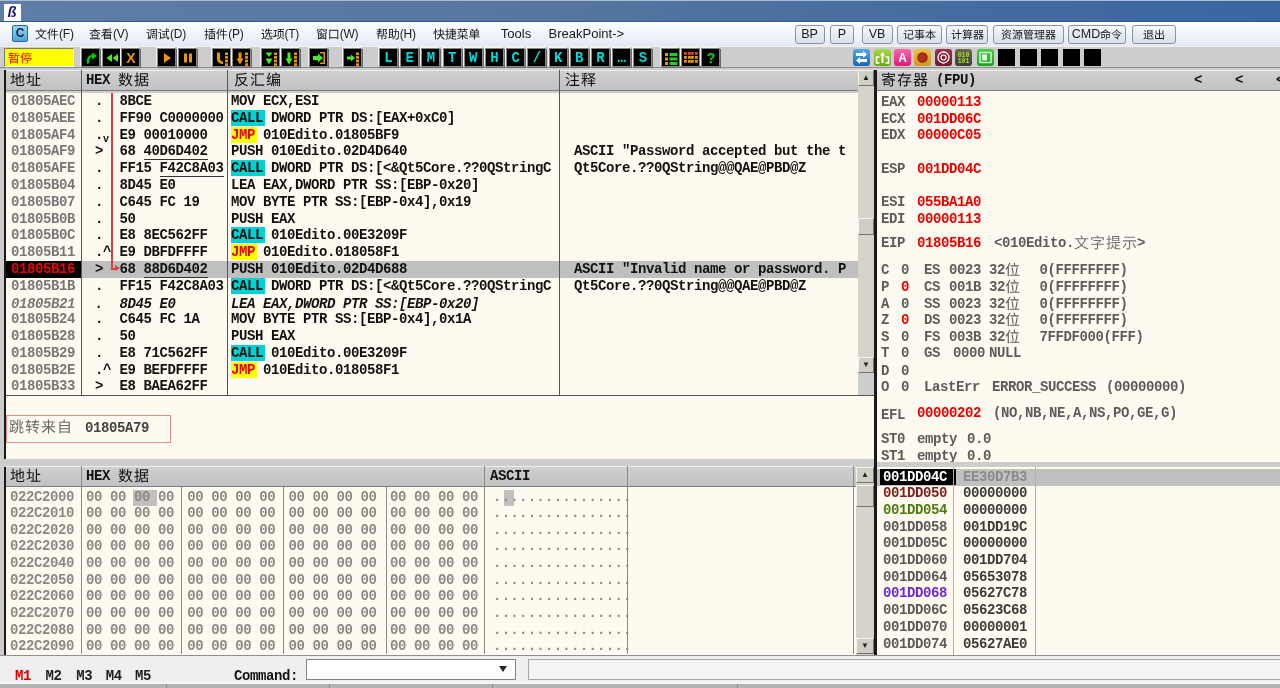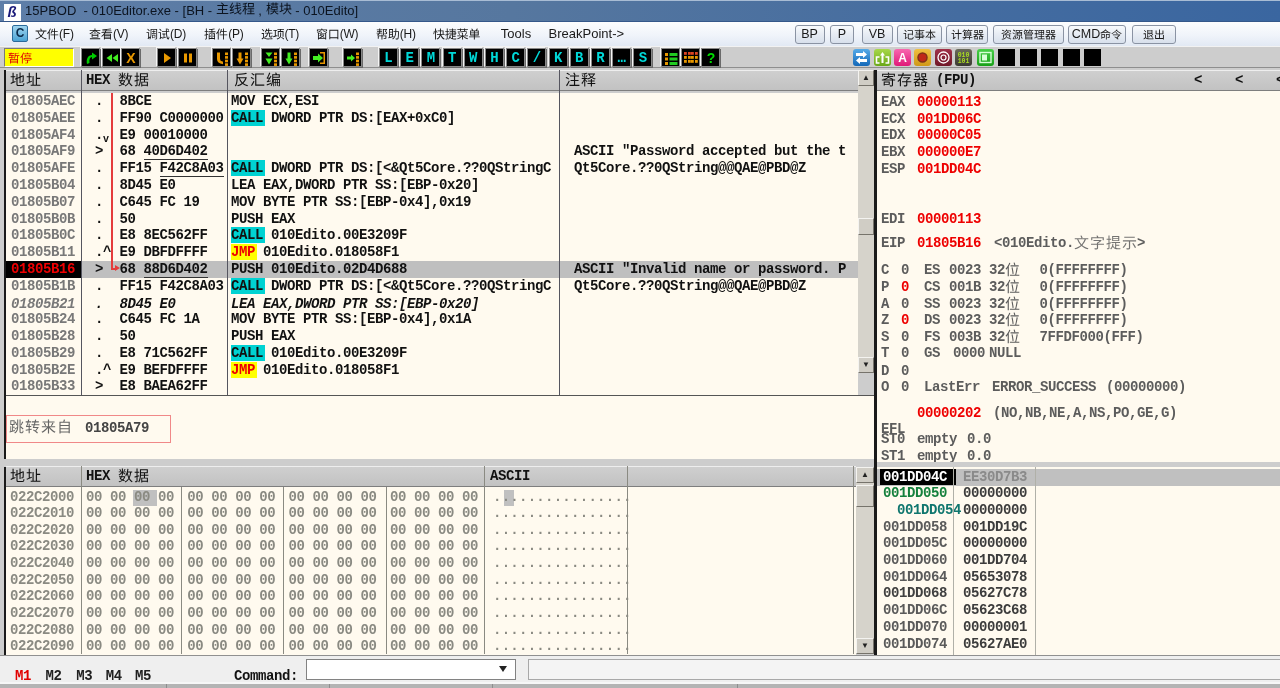--- a/index.html
+++ b/index.html
@@ -79,28 +79,20 @@
 <path id="g51" d="M756 251C733 312 690 398 655 452L719 474C754 424 798 345 834 275ZM185 280C224 340 263 421 276 472L347 444C333 393 292 314 252 256ZM460 40V161H104V232H460V484H57V556H409C317 678 169 795 34 854C52 869 76 898 88 916C220 850 363 730 460 598V959H539V595C636 729 780 853 914 919C927 900 950 872 968 857C832 797 683 678 591 556H945V484H539V232H903V161H539V40Z"></path>
 <path id="g52" d="M239 469H774V616H239ZM239 398V249H774V398ZM239 686H774V834H239ZM455 38C447 78 431 133 416 177H163V961H239V905H774V956H853V177H492C509 139 526 93 542 50Z"></path>
 <path id="g53" d="M460 517V580H69V652H460V866C460 880 455 885 437 886C419 886 354 886 287 884C300 904 314 938 319 959C404 959 457 958 492 947C528 934 539 912 539 868V652H930V580H539V543C627 496 717 428 779 364L728 325L711 329H233V400H635C584 444 519 488 460 517ZM424 56C443 82 462 115 475 144H80V351H154V216H843V351H920V144H563C549 111 523 66 497 33Z"></path>
 <path id="g54" d="M478 263H812V342H478ZM478 130H812V209H478ZM409 73V400H884V73ZM429 583C413 731 368 844 279 915C295 925 324 948 335 960C388 913 428 852 456 776C521 917 627 945 773 945H948C951 925 961 894 971 877C936 878 801 878 776 878C742 878 710 877 680 872V715H890V653H680V535H939V472H364V535H609V853C552 828 508 783 479 699C487 665 493 629 498 591ZM164 41V242H40V312H164V532C113 548 66 561 29 571L48 645L164 607V866C164 880 159 884 147 884C135 885 96 885 53 884C62 904 72 935 74 953C137 954 176 951 200 939C225 928 234 907 234 866V584L345 547L335 479L234 510V312H345V242H234V41Z"></path>
 <path id="g55" d="M234 529C191 642 117 753 35 824C54 834 88 856 104 869C183 792 262 673 311 550ZM684 560C756 656 832 786 859 870L934 836C904 751 826 625 753 531ZM149 114V188H853V114ZM60 357V431H461V861C461 877 455 881 437 882C418 883 352 883 284 880C296 903 308 936 311 959C400 959 459 958 494 946C530 933 542 911 542 862V431H941V357Z"></path>
 <path id="g56" d="M369 222V295H914V222ZM435 371C465 510 495 695 503 800L577 778C567 676 536 496 503 355ZM570 52C589 102 609 168 617 211L692 189C682 146 660 83 641 33ZM326 846V918H955V846H748C785 712 826 515 853 361L774 348C756 498 716 711 678 846ZM286 44C230 196 136 346 38 443C51 460 73 499 81 517C115 482 148 441 180 396V958H255V279C294 211 329 138 357 65Z"></path>
 </defs>
   </svg>
 <div class="a" style="left:0;top:0;width:1280px;height:22px;background:linear-gradient(90deg,#5e7ea8 0%,#56779f 40%,#446ca0 75%,#3a66a0 100%);box-shadow:inset 0 1px 0 #a8bcd4,inset 0 -1px 0 #35588a">
 <div class="a" style="left:3.5px;top:4px;width:17px;height:16.5px;background:#fff;color:#1a1a7a;font-weight:bold;font-style:italic;font-size:15px;line-height:16px;text-align:center">ß</div>
-<div class="a" style="left:25px;top:0;height:22px;line-height:22px;font-size:13px;color:#0c1420;white-space:pre">15PBOD  - 010Editor.exe - [BH - <svg class="k" width="39.0" height="13" viewBox="0 0 3000 1000">
-        <use href="#g0" x="0"></use>
-        <use href="#g1" x="1000"></use>
-        <use href="#g2" x="2000"></use>
-      </svg> , <svg class="k" width="26.0" height="13" viewBox="0 0 2000 1000">
-        <use href="#g3" x="0"></use>
-        <use href="#g4" x="1000"></use>
-      </svg> - 010Edito]</div>
 </div>
 <div class="a" style="left:0;top:22px;width:1280px;height:24px;background:linear-gradient(#fcfdfe,#f0f4fa 55%,#e2e9f4)">
 <div class="a" style="left:12px;top:3px;width:16px;height:17px;background:linear-gradient(#9fd4ef,#4ba3d4);border:1px solid #2a6a9a;border-radius:2px;color:#0a2a4a;font-weight:bold;font-size:12px;line-height:15px;text-align:center">C</div>
 <div class="mi" style="left:35.2px"><svg class="k" width="23.8" height="12" viewBox="0 0 1983 1000">
         <use href="#g5" x="0"></use>
         <use href="#g6" x="983"></use>
       </svg><span style="font-size:12px;letter-spacing:-0.2px">(F)</span></div>
 <div class="mi" style="left:89.1px"><svg class="k" width="23.8" height="12" viewBox="0 0 1983 1000">
         <use href="#g7" x="0"></use>
         <use href="#g8" x="983"></use>
@@ -364,25 +356,27 @@
 <div class="row m" style="top:16.8px;">
 <span class="a gray" style="left:5px;top:0">01805AEE</span>
 <span class="a blk" style="left:89px;top:0">.</span>
 <span class="a blk" style="left:113.5px;top:0;width:113px;overflow:hidden">FF90 C0000000</span>
 <span class="a blk" style="left:225px;top:0;width:333px;overflow:hidden"><span class="cyanbg">CALL</span> DWORD PTR DS:[EAX+0xC0]</span>
 </div>
 <div class="row m" style="top:33.6px;">
 <span class="a gray" style="left:5px;top:0">01805AF4</span>
 <span class="a blk" style="left:89px;top:0">.<span style="font-size:10px;vertical-align:-2.5px">v</span></span>
 <span class="a blk" style="left:113.5px;top:0;width:113px;overflow:hidden">E9 00010000</span>
+<span class="a blk" style="left:225px;top:0;width:333px;overflow:hidden"><span class="yelbg">JMP</span> 010Edito.01805BF9</span>
 </div>
 <div class="row m" style="top:50.3px;">
 <span class="a gray" style="left:5px;top:0">01805AF9</span>
 <span class="a blk" style="left:89px;top:0">&gt;</span>
 <span class="a blk" style="left:113.5px;top:0;width:113px;overflow:hidden">68 <span style="border-bottom:1px solid #333">40D6D402</span></span>
+<span class="a blk" style="left:225px;top:0;width:333px;overflow:hidden"><span class="blk">PUSH</span> 010Edito.02D4D640</span>
 <span class="a blk" style="left:568px;top:0;width:290px;overflow:hidden">ASCII "Password accepted but the t</span>
 </div>
 <div class="row m" style="top:67.1px;">
 <span class="a gray" style="left:5px;top:0">01805AFE</span>
 <span class="a blk" style="left:89px;top:0">.</span>
 <span class="a blk" style="left:113.5px;top:0;width:113px;overflow:hidden">FF15 <span style="border-bottom:1px solid #333">F42C8A03</span></span>
 <span class="a blk" style="left:225px;top:0;width:333px;overflow:hidden"><span class="cyanbg">CALL</span> DWORD PTR DS:[&lt;&amp;Qt5Core.??0QStringC</span>
 <span class="a blk" style="left:568px;top:0;width:290px;overflow:hidden">Qt5Core.??0QString@@QAE@PBD@Z</span>
 </div>
 <div class="row m" style="top:83.9px;">
@@ -599,22 +593,22 @@
         <use href="#g47" x="0"></use>
         <use href="#g48" x="1067"></use>
         <use href="#g27" x="2134"></use>
       </svg> (FPU)</span>
 <span class="a" style="left:317px;top:0">&lt;</span><span class="a" style="left:358px;top:0">&lt;</span><span class="a" style="left:399px;top:0">&lt;</span>
 </div>
 <div class="a m" style="left:877px;top:91px;width:403px;height:370.5px;background:#fffaef;overflow:hidden;color:#5c5c5c">
 <div class="row" style="top:3.0px"><span class="a " style="left:4.0px;top:0">EAX</span><span class="a red" style="left:40.0px;top:0">00000113</span></div>
 <div class="row" style="top:19.5px"><span class="a " style="left:4.0px;top:0">ECX</span><span class="a red" style="left:40.0px;top:0">001DD06C</span></div>
 <div class="row" style="top:36.0px"><span class="a " style="left:4.0px;top:0">EDX</span><span class="a red" style="left:40.0px;top:0">00000C05</span></div>
-<div class="row" style="top:53.0px"><span class="a " style="left:4.0px;top:0">EBX</span><span class="a red" style="left:40.0px;top:0">000000E7</span></div>
 <div class="row" style="top:69.5px"><span class="a " style="left:4.0px;top:0">ESP</span><span class="a red" style="left:40.0px;top:0">001DD04C</span></div>
+<div class="row" style="top:103.0px"><span class="a " style="left:4.0px;top:0">ESI</span><span class="a red" style="left:40.0px;top:0">055BA1A0</span></div>
 <div class="row" style="top:120.0px"><span class="a " style="left:4.0px;top:0">EDI</span><span class="a red" style="left:40.0px;top:0">00000113</span></div>
 <div class="row" style="top:144.0px"><span class="a " style="left:4.0px;top:0">EIP</span><span class="a red" style="left:40.0px;top:0">01805B16</span><span class="a " style="left:117.0px;top:0">&lt;010Edito.<svg class="k" width="63.0" height="15" viewBox="0 0 4201 1000" style="vertical-align:-3px;opacity:0.85">
           <use href="#g5" x="0"></use>
           <use href="#g53" x="1067"></use>
           <use href="#g54" x="2134"></use>
           <use href="#g55" x="3201"></use>
         </svg>&gt;</span></div>
 <div class="row" style="top:170.6px"><span class="a " style="left:4.0px;top:0">C</span><span class="a " style="left:24.0px;top:0">0</span><span class="a " style="left:47.0px;top:0">ES</span><span class="a " style="left:72.0px;top:0">0023</span><span class="a " style="left:112.0px;top:0">32<svg class="k" width="15.0" height="15" viewBox="0 0 1000 1000" style="vertical-align:-3px">
           <use href="#g56" x="0"></use>
         </svg></span><span class="a " style="left:162.5px;top:0">0(FFFFFFFF)</span></div>
@@ -627,56 +621,56 @@
 <div class="row" style="top:221.1px"><span class="a " style="left:4.0px;top:0">Z</span><span class="a red" style="left:24.0px;top:0">0</span><span class="a " style="left:47.0px;top:0">DS</span><span class="a " style="left:72.0px;top:0">0023</span><span class="a " style="left:112.0px;top:0">32<svg class="k" width="15.0" height="15" viewBox="0 0 1000 1000" style="vertical-align:-3px">
           <use href="#g56" x="0"></use>
         </svg></span><span class="a " style="left:162.5px;top:0">0(FFFFFFFF)</span></div>
 <div class="row" style="top:237.9px"><span class="a " style="left:4.0px;top:0">S</span><span class="a " style="left:24.0px;top:0">0</span><span class="a " style="left:47.0px;top:0">FS</span><span class="a " style="left:72.0px;top:0">003B</span><span class="a " style="left:112.0px;top:0">32<svg class="k" width="15.0" height="15" viewBox="0 0 1000 1000" style="vertical-align:-3px">
           <use href="#g56" x="0"></use>
         </svg></span><span class="a " style="left:162.5px;top:0">7FFDF000(FFF)</span></div>
 <div class="row" style="top:254.3px"><span class="a " style="left:4.0px;top:0">T</span><span class="a " style="left:24.0px;top:0">0</span><span class="a " style="left:47.0px;top:0">GS</span><span class="a " style="left:76px;top:0">0000</span><span class="a " style="left:112.0px;top:0">NULL</span></div>
 <div class="row" style="top:271.6px"><span class="a " style="left:4.0px;top:0">D</span><span class="a " style="left:24.0px;top:0">0</span></div>
 <div class="row" style="top:288.4px"><span class="a " style="left:4.0px;top:0">O</span><span class="a " style="left:24.0px;top:0">0</span></div>
 <div class="row" style="top:288.4px"><span class="a " style="left:47.0px;top:0">LastErr</span><span class="a " style="left:115.0px;top:0">ERROR_SUCCESS</span><span class="a " style="left:229.0px;top:0">(00000000)</span></div>
-<div class="row" style="top:313.6px"><span class="a " style="left:4.0px;top:16px">EFL</span><span class="a red" style="left:40.0px;top:0">00000202</span><span class="a " style="left:116.0px;top:0">(NO,NB,NE,A,NS,PO,GE,G)</span></div>
+<div class="row" style="top:313.6px"><span class="a " style="left:4.0px;top:2px">EFL</span><span class="a red" style="left:40.0px;top:0">00000202</span><span class="a " style="left:116.0px;top:0">(NO,NB,NE,A,NS,PO,GE,G)</span></div>
 <div class="row" style="top:340.4px"><span class="a " style="left:4.0px;top:0">ST0</span><span class="a " style="left:40.0px;top:0">empty</span><span class="a " style="left:90.0px;top:0">0.0</span></div>
 <div class="row" style="top:356.9px"><span class="a " style="left:4.0px;top:0">ST1</span><span class="a " style="left:40.0px;top:0">empty</span><span class="a " style="left:90.0px;top:0">0.0</span></div>
 </div>
 <div class="a m" style="left:877px;top:467px;width:403px;height:188px;background:#fffaef;overflow:hidden;color:#555">
 <div class="row" style="top:1.5px;background:#c0c0c0;height:17px">
 <span class="a" style="left:2.5px;top:0.5px;width:76px;height:16px;background:#000"></span>
 <span class="a" style="left:6px;top:0;color:#fff">001DD04C</span>
 <span class="a" style="left:86px;top:0;color:#8a8a8a">EE30D7B3</span>
 </div>
 <div class="row" style="top:18.2px;height:17px">
-<span class="a" style="left:6px;top:0;color:#15803d">001DD050</span>
+<span class="a" style="left:6px;top:0;color:#7f1d1d">001DD050</span>
 <span class="a" style="left:86px;top:0;color:#3c3c3c">00000000</span>
 </div>
 <div class="row" style="top:34.9px;height:17px">
-<span class="a" style="left:20px;top:0;color:#0f766e">001DD054</span>
+<span class="a" style="left:6px;top:0;color:#4d7c0f">001DD054</span>
 <span class="a" style="left:86px;top:0;color:#3c3c3c">00000000</span>
 </div>
 <div class="row" style="top:51.6px;height:17px">
 <span class="a" style="left:6px;top:0;color:#5a5a5a">001DD058</span>
 <span class="a" style="left:86px;top:0;color:#3c3c3c">001DD19C</span>
 </div>
 <div class="row" style="top:68.3px;height:17px">
 <span class="a" style="left:6px;top:0;color:#5a5a5a">001DD05C</span>
 <span class="a" style="left:86px;top:0;color:#3c3c3c">00000000</span>
 </div>
 <div class="row" style="top:85.0px;height:17px">
 <span class="a" style="left:6px;top:0;color:#5a5a5a">001DD060</span>
 <span class="a" style="left:86px;top:0;color:#3c3c3c">001DD704</span>
 </div>
 <div class="row" style="top:101.7px;height:17px">
 <span class="a" style="left:6px;top:0;color:#5a5a5a">001DD064</span>
 <span class="a" style="left:86px;top:0;color:#3c3c3c">05653078</span>
 </div>
 <div class="row" style="top:118.4px;height:17px">
-<span class="a" style="left:6px;top:0;color:#404040">001DD068</span>
+<span class="a" style="left:6px;top:0;color:#6d28d9">001DD068</span>
 <span class="a" style="left:86px;top:0;color:#3c3c3c">05627C78</span>
 </div>
 <div class="row" style="top:135.1px;height:17px">
 <span class="a" style="left:6px;top:0;color:#5a5a5a">001DD06C</span>
 <span class="a" style="left:86px;top:0;color:#3c3c3c">05623C68</span>
 </div>
 <div class="row" style="top:151.8px;height:17px">
 <span class="a" style="left:6px;top:0;color:#5a5a5a">001DD070</span>
 <span class="a" style="left:86px;top:0;color:#3c3c3c">00000001</span>
 </div>

